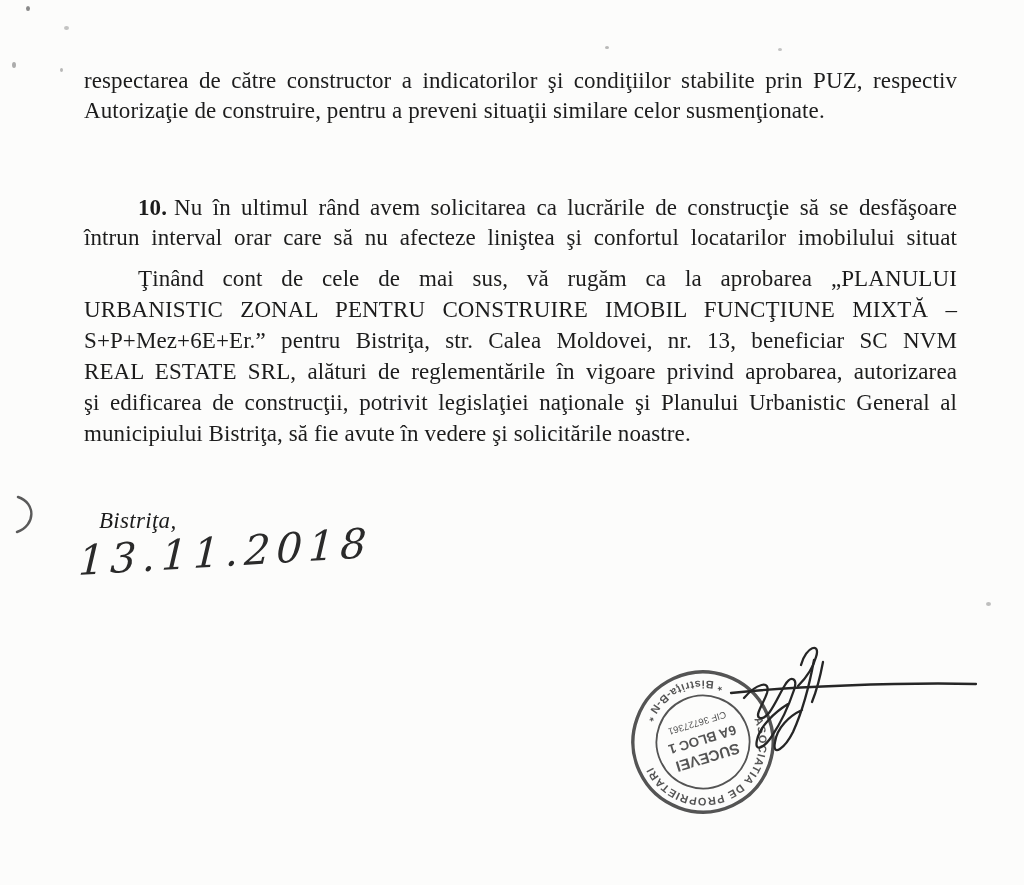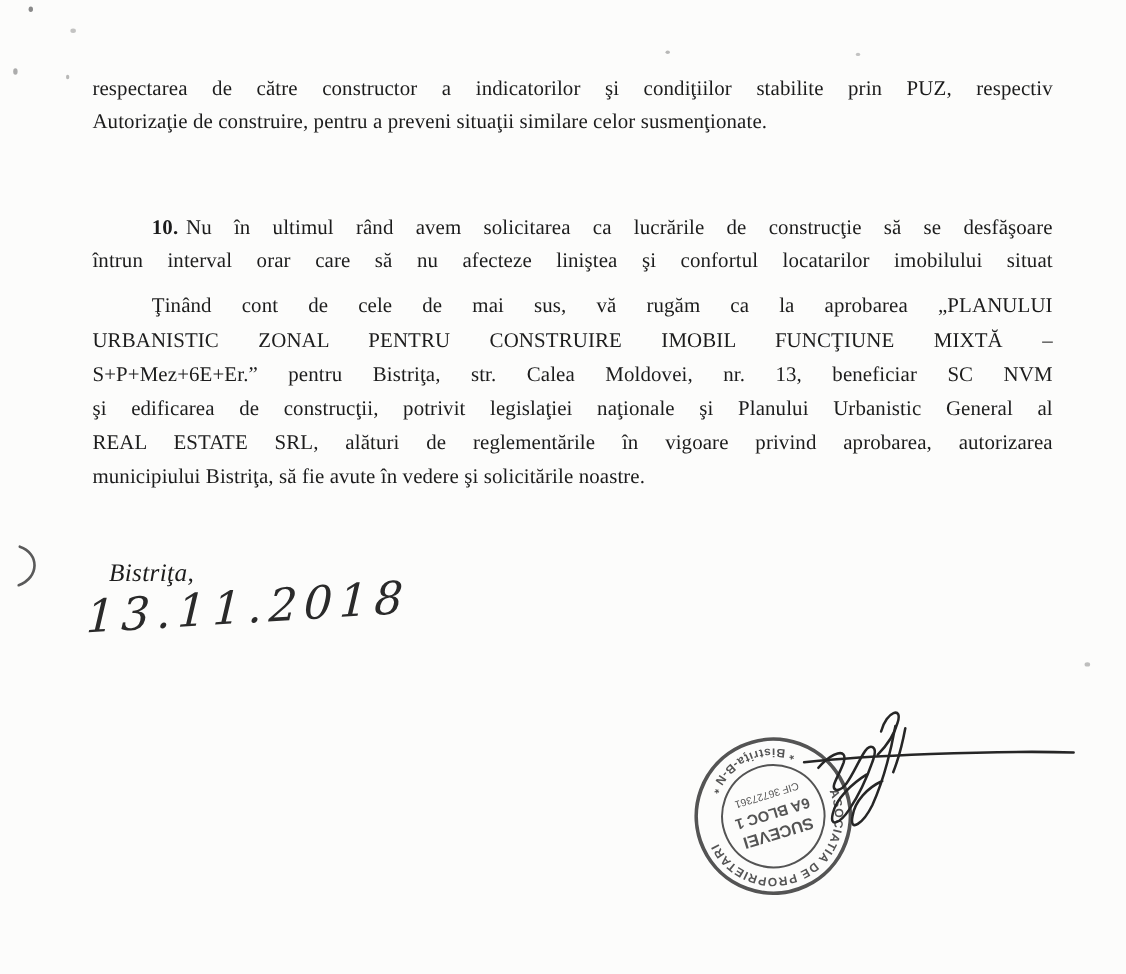--- a/index.html
+++ b/index.html
@@ -17,21 +17,21 @@
   }
   .page {
     position: absolute;
     inset: 0;
   }
   
   .para {
     position: absolute;
     left: 84px;
     width: 873px;
-    font-size: 19px;
+    font-size: 23px;
     line-height: 30px;
     letter-spacing: 0.1px;
   }
   .para .jline {
     text-align: justify;
     text-align-last: justify;
     white-space: normal;
   }
   .para .lline {
     text-align: right;
@@ -148,22 +148,22 @@
     <div class="jline indent">
       <span class="num">10.</span><span>Nu în ultimul rând avem solicitarea ca lucrările de construcţie să se desfăşoare</span>
     </div>
     <div class="jline">întrun interval orar care să nu afecteze liniştea şi confortul locatarilor imobilului situat</div>
   </div>
 
   <div class="para" id="para3">
     <div class="jline indent">Ţinând cont de cele de mai sus, vă rugăm ca la aprobarea „PLANULUI</div>
     <div class="jline">URBANISTIC ZONAL PENTRU CONSTRUIRE IMOBIL FUNCŢIUNE MIXTĂ –</div>
     <div class="jline">S+P+Mez+6E+Er.” pentru Bistriţa, str. Calea Moldovei, nr. 13, beneficiar SC NVM</div>
+    <div class="jline">REAL ESTATE SRL, alături de reglementările în vigoare privind aprobarea, autorizarea</div>
     <div class="jline">şi edificarea de construcţii, potrivit legislaţiei naţionale şi Planului Urbanistic General al</div>
-    <div class="jline">REAL ESTATE SRL, alături de reglementările în vigoare privind aprobarea, autorizarea</div>
     <div class="lline">municipiului Bistriţa, să fie avute în vedere şi solicitările noastre.</div>
   </div>
 
   <div class="city">Bistriţa,</div>
   <div class="hand-date">13.11.2018</div>
 
 
   <div class="stamp">
     <svg width="150" height="150" viewBox="0 0 150 150">
       <circle cx="75" cy="75" r="70" fill="none" stroke="#3d3d3d" stroke-width="3.4"></circle>

